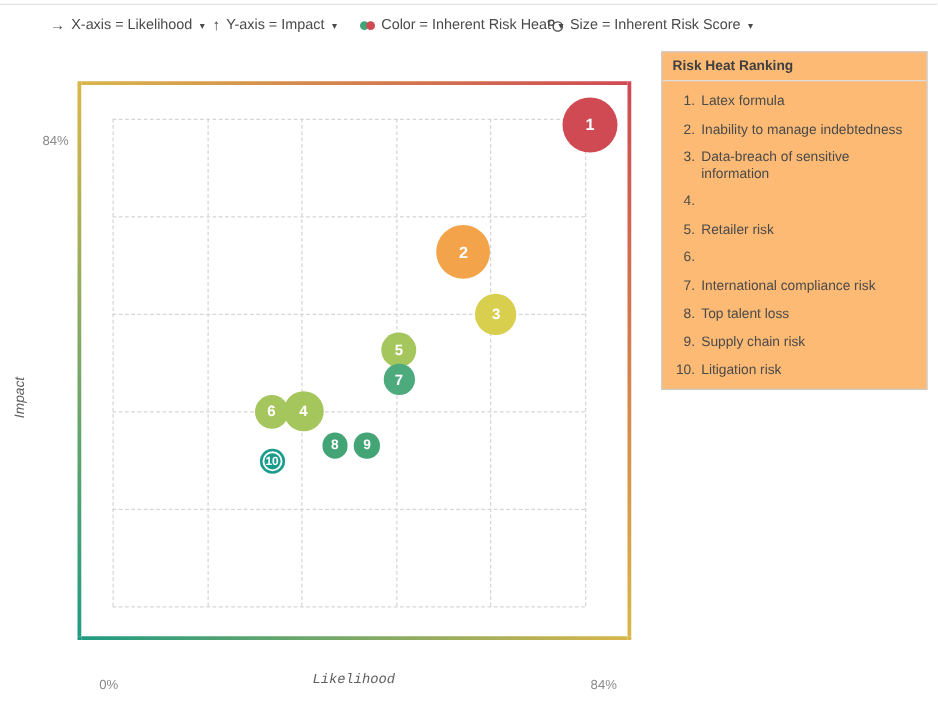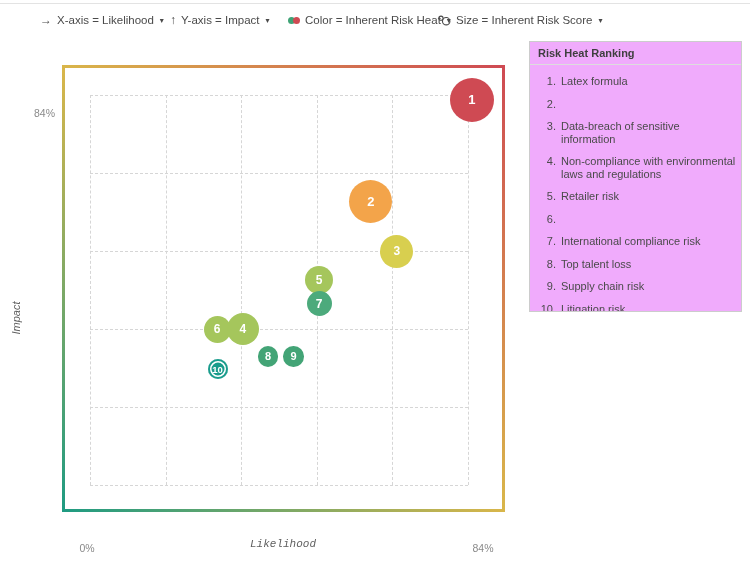--- a/index.html
+++ b/index.html
@@ -29,21 +29,21 @@
 
   .bubble { position:absolute; border-radius:50%; display:flex; align-items:center; justify-content:center;
             color:#ffffff; font-weight:700; cursor:pointer; }
   .bubble.ring { box-shadow: inset 0 0 0 2px var(--bc), inset 0 0 0 3.5px #ffffff; }
 
   .tick { position:absolute; color:#8a8a8a; font-size:10.5px;margin-top:18px; }
   .axis-title { position:absolute; color:#5f5f5f; font-size:11px; font-style:italic; }
 
   
   .panel { position:absolute; left:529px; top:41px; width:213px; height:271px;
-           border:1px solid #cccccc; background:#f0abfc; overflow:hidden; }
+           border:1px solid #cccccc; background:#fdba74; overflow:hidden; }
   .panel-title { font-size:11px; font-weight:700; color:#3f3f3f; padding:5px 8px 5px 8px;
                  border-bottom:1px solid #dddddd; }
   .rank-list { list-style:none; padding:10px 4px 0 0; }
   .rank-list li { display:flex; margin-bottom:10px; font-size:11px; line-height:12.5px; color:#4a4a4a; cursor:pointer; }
   .rank-num { width:26px; min-width:26px; text-align:right; margin-right:5px; }
 </style>
 </head>
 <body>
 
 <div class="stage">
@@ -114,28 +114,28 @@
 
   <div class="panel">
     <div class="panel-title">Risk Heat Ranking</div>
     <ol class="rank-list" id="rank-list">
         <li>
           <span class="rank-num">1.</span>
           <span>Latex formula</span>
         </li>
         <li>
           <span class="rank-num">2.</span>
+          <span>Inability to manage indebtedness</span>
         </li>
         <li>
           <span class="rank-num">3.</span>
           <span>Data-breach of sensitive information</span>
         </li>
         <li>
           <span class="rank-num">4.</span>
-          <span>Non-compliance with environmental laws and regulations</span>
         </li>
         <li>
           <span class="rank-num">5.</span>
           <span>Retailer risk</span>
         </li>
         <li>
           <span class="rank-num">6.</span>
         </li>
         <li>
           <span class="rank-num">7.</span>

